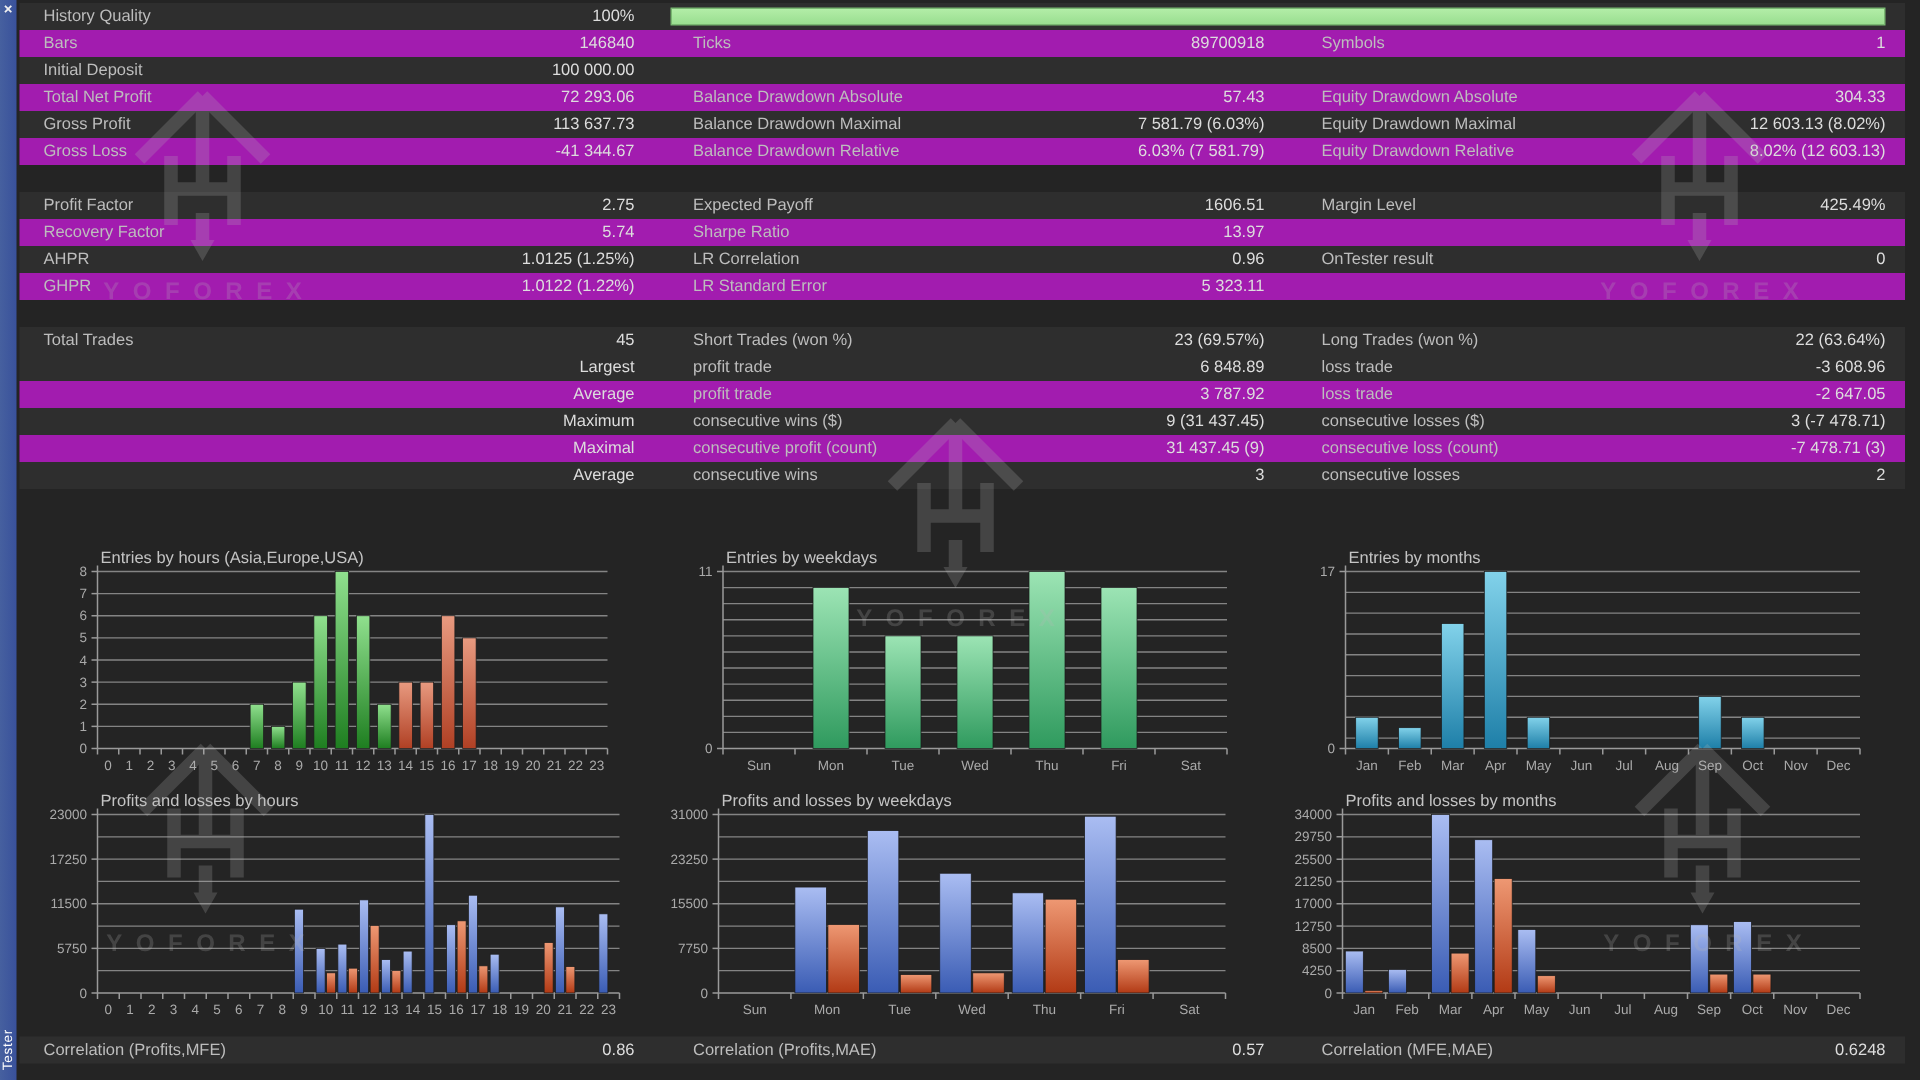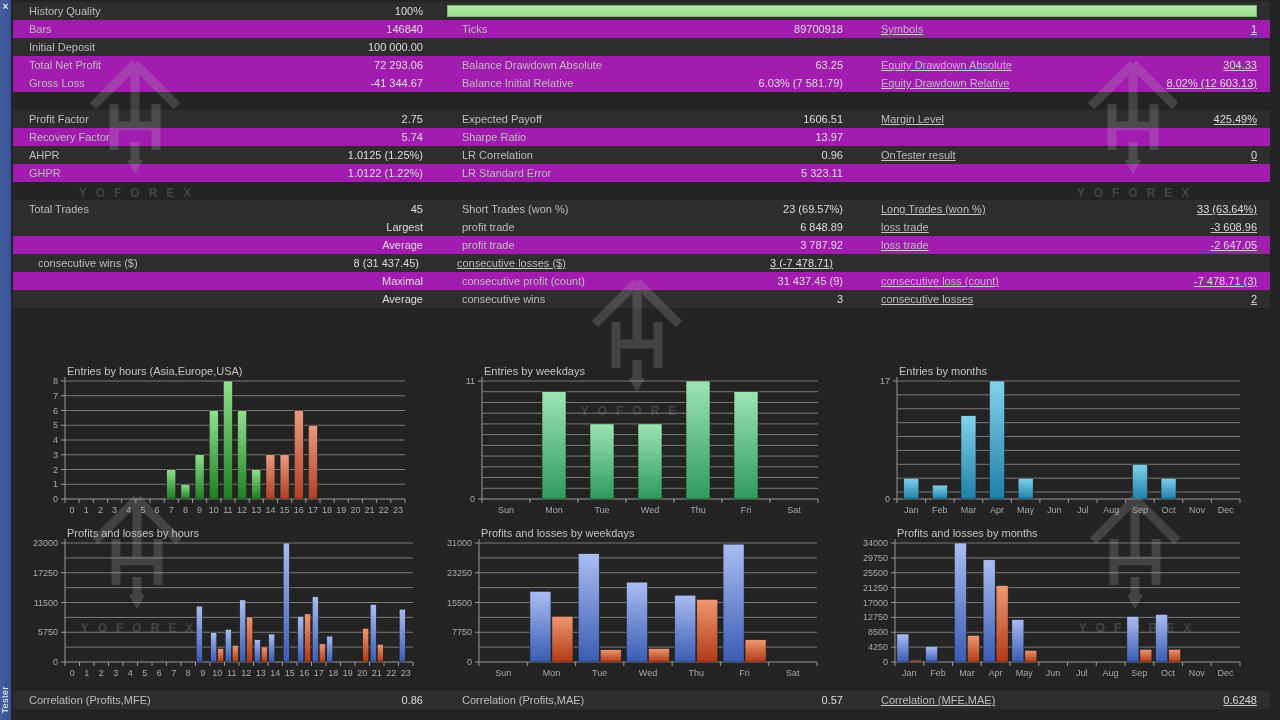--- a/index.html
+++ b/index.html
@@ -31,36 +31,36 @@
   .stats { position:absolute; left:13px; top:2px; width:1257px; z-index:1; }
   .srow { display:flex; height:18px; line-height:18px; font-size:11px; position:relative; }
   .srow.light { background:#2e2e2e; }
   .srow.dark  { background:#a21caf; }
   .srow.gap   { background:transparent; }
   .cell { display:flex; justify-content:space-between; overflow:visible;text-align:right; }
   .cell .lbl { color:#bdbdbd; white-space:nowrap; }
   .cell .val { color:#dddddd; white-space:nowrap; }
   .c1 { width:424px; padding-left:16px; padding-right:14px; }
   .c2 { width:419px; padding-left:25px; padding-right:13px; }
-  .c3 { width:414px; padding-left:25px; padding-right:13px;text-decoration:underline; }
+  .c3 { width:414px; padding-left:25px; padding-right:13px; }
   .progress-bar {
     position:absolute; left:434px; top:3px; width:810px; height:12px;
     background:linear-gradient(#b2eda7,#9ade90);
     border:1px solid #79b771; z-index:2;
   }
   
   .footer-row { position:absolute; left:13px; top:691px; width:1257px; z-index:1; }
   
   .chart { position:absolute; z-index:1; }
   
   .wm {
     position:absolute; z-index:8; opacity:0.22; pointer-events:none;
     display:flex; flex-direction:column; align-items:center; color:#b8b8b8;
   }
-  .wm-text { font-size:12px; font-weight:bold; letter-spacing:9px; margin-top:10px; padding-left:9px; }
+  .wm-text { font-size:16px; font-weight:bold; letter-spacing:9px; margin-top:10px; padding-left:9px; }
 </style>
 </head>
 <body>
 
 <div class="side-strip">
   <div class="close-x">×</div>
   <div class="tab-label">Tester</div>
 </div>
 
 <div class="stats" id="stats">
@@ -107,34 +107,48 @@
         <span class="val"></span>
       </div>
     </div>
     <div class="srow dark">
       <div class="cell c1">
         <span class="lbl">Total Net Profit</span>
         <span class="val">72 293.06</span>
       </div>
       <div class="cell c2">
         <span class="lbl">Balance Drawdown Absolute</span>
-        <span class="val">63.25</span>
+        <span class="val">57.43</span>
       </div>
       <div class="cell c3">
         <span class="lbl">Equity Drawdown Absolute</span>
         <span class="val">304.33</span>
       </div>
     </div>
+    <div class="srow light">
+      <div class="cell c1">
+        <span class="lbl">Gross Profit</span>
+        <span class="val">113 637.73</span>
+      </div>
+      <div class="cell c2">
+        <span class="lbl">Balance Drawdown Maximal</span>
+        <span class="val">7 581.79 (6.03%)</span>
+      </div>
+      <div class="cell c3">
+        <span class="lbl">Equity Drawdown Maximal</span>
+        <span class="val">12 603.13 (8.02%)</span>
+      </div>
+    </div>
     <div class="srow dark">
       <div class="cell c1">
         <span class="lbl">Gross Loss</span>
         <span class="val">-41 344.67</span>
       </div>
       <div class="cell c2">
-        <span class="lbl">Balance Initial Relative</span>
+        <span class="lbl">Balance Drawdown Relative</span>
         <span class="val">6.03% (7 581.79)</span>
       </div>
       <div class="cell c3">
         <span class="lbl">Equity Drawdown Relative</span>
         <span class="val">8.02% (12 603.13)</span>
       </div>
     </div>
     <div class="srow gap">
       <div class="cell c1">
         <span class="lbl"></span>
@@ -219,21 +233,21 @@
       <div class="cell c1">
         <span class="lbl">Total Trades</span>
         <span class="val">45</span>
       </div>
       <div class="cell c2">
         <span class="lbl">Short Trades (won %)</span>
         <span class="val">23 (69.57%)</span>
       </div>
       <div class="cell c3">
         <span class="lbl">Long Trades (won %)</span>
-        <span class="val">33 (63.64%)</span>
+        <span class="val">22 (63.64%)</span>
       </div>
     </div>
     <div class="srow light">
       <div class="cell c1">
         <span class="lbl"></span>
         <span class="val">Largest</span>
       </div>
       <div class="cell c2">
         <span class="lbl">profit trade</span>
         <span class="val">6 848.89</span>
@@ -251,23 +265,27 @@
       <div class="cell c2">
         <span class="lbl">profit trade</span>
         <span class="val">3 787.92</span>
       </div>
       <div class="cell c3">
         <span class="lbl">loss trade</span>
         <span class="val">-2 647.05</span>
       </div>
     </div>
     <div class="srow light">
+      <div class="cell c1">
+        <span class="lbl"></span>
+        <span class="val">Maximum</span>
+      </div>
       <div class="cell c2">
         <span class="lbl">consecutive wins ($)</span>
-        <span class="val">8 (31 437.45)</span>
+        <span class="val">9 (31 437.45)</span>
       </div>
       <div class="cell c3">
         <span class="lbl">consecutive losses ($)</span>
         <span class="val">3 (-7 478.71)</span>
       </div>
     </div>
     <div class="srow dark">
       <div class="cell c1">
         <span class="lbl"></span>
         <span class="val">Maximal</span>

